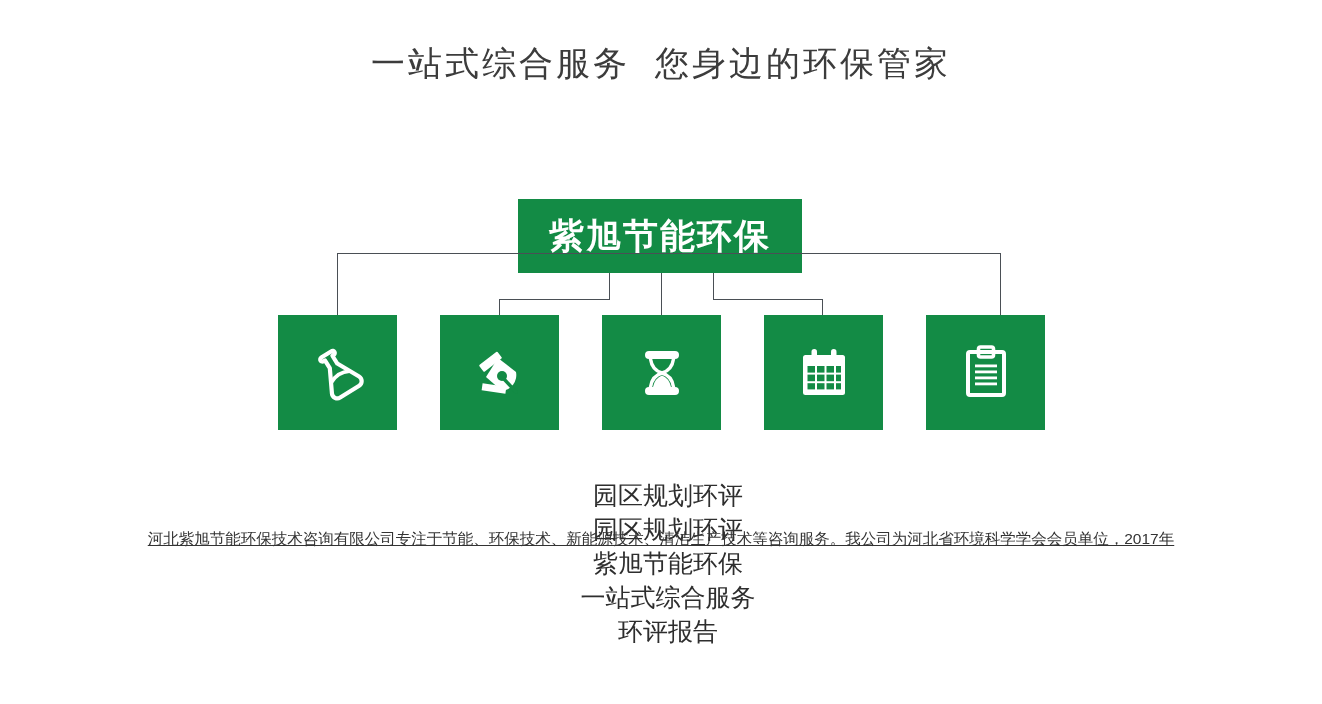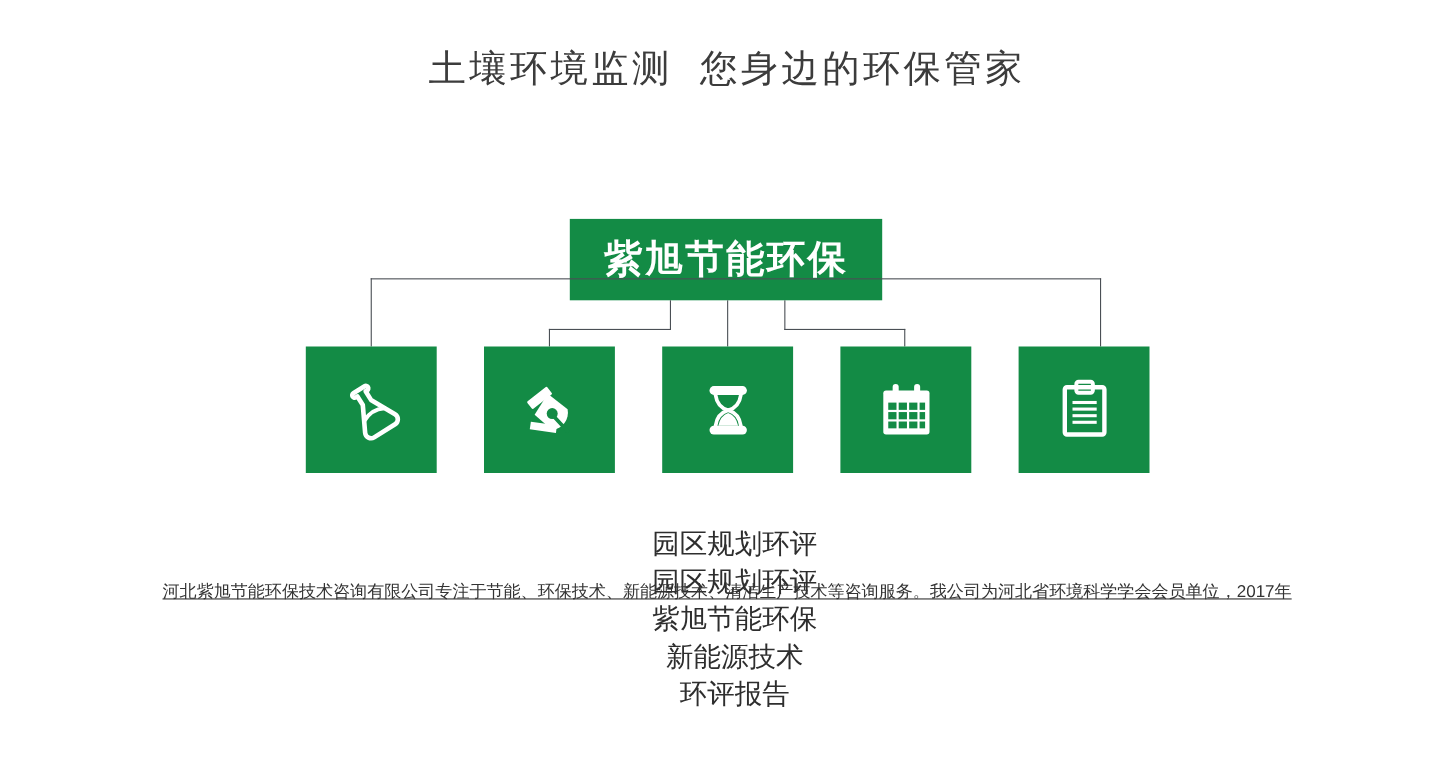--- a/index.html
+++ b/index.html
@@ -113,21 +113,21 @@
     font-size: 15.5px;
     line-height: 30px;
     color: #333333;
     text-decoration: underline;
   }
   .desc .l2 { display: block; }
 </style>
 </head>
 <body>
 
-<div class="page-title">土壤环境监测  您身边的环保管家</div>
+<div class="page-title">一站式综合服务  您身边的环保管家</div>
 
 <div class="chart">
 
   <div class="root-box">
     <span class="root-box-label">紫旭节能环保</span>
   </div>
 
   <div class="line h" style="left:337px; top:253px; width:664px;"></div>
 
   <div class="line v" style="left:337px; top:253px; height:62px;"></div>
@@ -231,19 +231,19 @@
         </g>
       </svg>
     </span>
   </div>
 </div>
 
 <div class="leaf-labels">
   <span>园区规划环评</span>
   <span>园区规划环评</span>
   <span>紫旭节能环保</span>
-  <span>新能源技术</span>
+  <span>一站式综合服务</span>
   <span>环评报告</span>
 </div>
 
 <div class="desc">
   <span>河北紫旭节能环保技术咨询有限公司专注于节能、环保技术、新能源技术、清洁生产技术等咨询服务。我公司为河北省环境科学学会会员单位，2017年</span>
 </div>
 
 </body></html>

